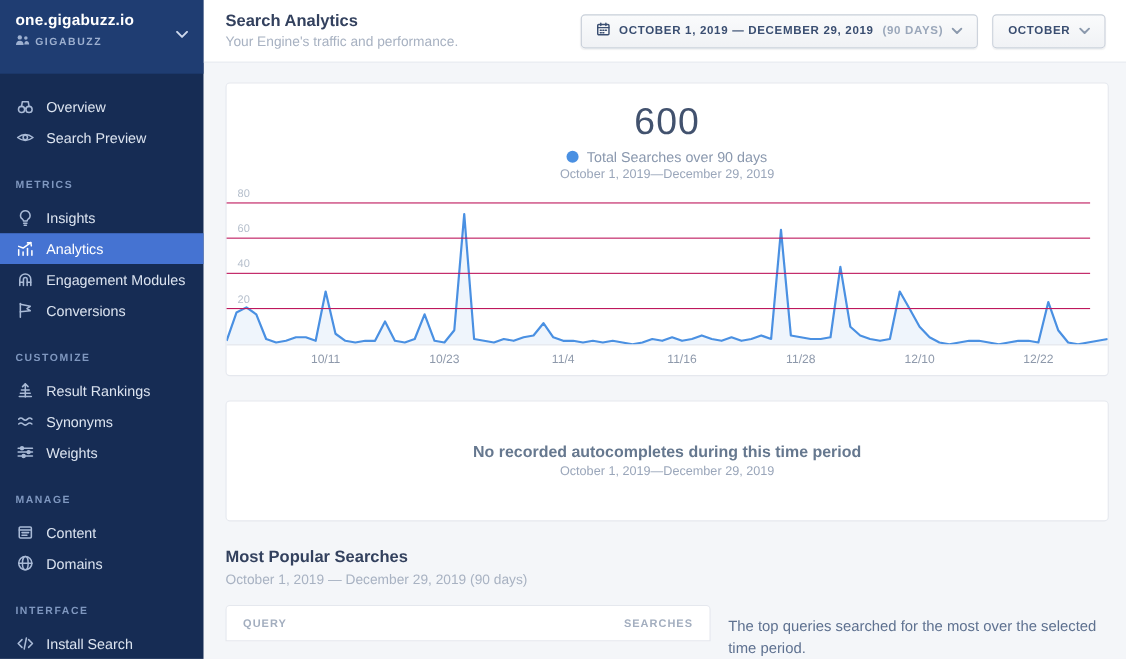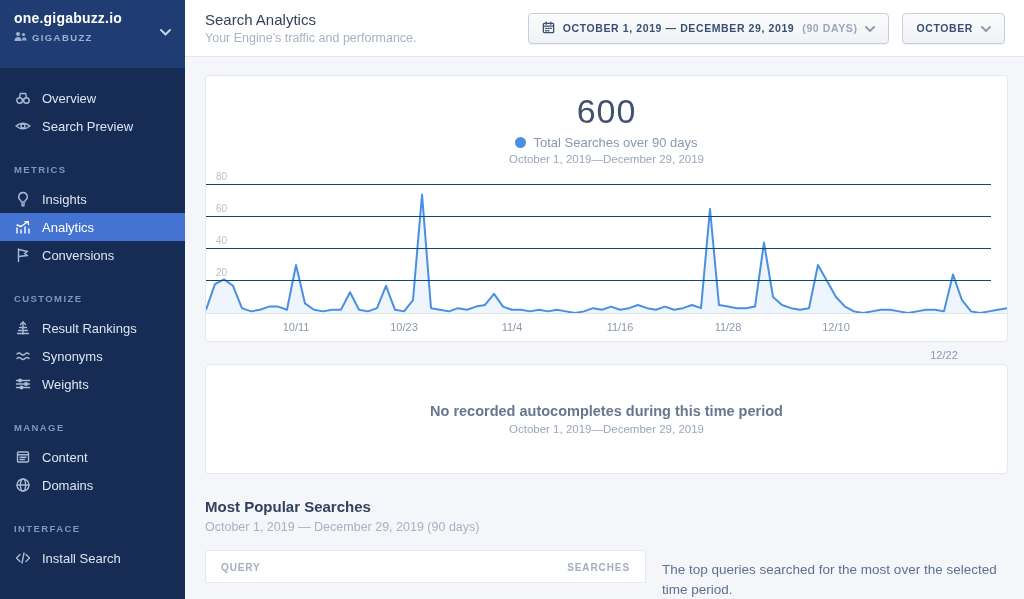--- a/index.html
+++ b/index.html
@@ -16,21 +16,21 @@
   .sb-section { font-size:9.5px; font-weight:bold; letter-spacing:1.4px; color:#7F97BF; padding:0 14px; margin:24px 0 10px 0; }
   .sb-item { height:28px; display:flex; align-items:center; gap:11px; padding:0 14px; font-size:13px; color:#DCE4F0; cursor:pointer; }
   .sb-item .ico { width:17px; display:flex; justify-content:center; align-items:center; color:#A9BAD6; font-size:13px; }
   .sb-item.active { background:#4573D2; color:#FFFFFF; }
   .sb-item.active .ico { color:#FFFFFF; }
   .ico svg { stroke:currentColor; fill:none; stroke-width:1.4; stroke-linecap:round; stroke-linejoin:round; }
 
   
   .main { flex:1; display:flex; flex-direction:column; min-width:0; }
   .topbar { background:#FFFFFF; height:57px; border-bottom:1px solid #E4E8EE; display:flex; align-items:center; justify-content:space-between; padding:0 19px 0 20px; }
-  .tb-title { font-size:15px; font-weight:normal; color:#33415E; }
+  .tb-title { font-size:15px; font-weight:bold; color:#33415E; }
   .tb-sub { font-size:12.5px; color:#A8B2C2; margin-top:3px; }
   .btn { display:inline-flex; align-items:center; gap:8px; height:31px; padding:0 13px; border:1px solid #C8CFD9; border-radius:4px;
          background:linear-gradient(#FAFBFC,#F0F2F5); box-shadow:0 1px 1px rgba(40,50,70,.07); cursor:pointer;
          font-size:10.5px; font-weight:bold; letter-spacing:.6px; color:#3A4E71; white-space:nowrap; }
   .btn .muted { color:#9AA7BA; font-weight:bold; }
   .btn-row { display:flex; gap:13px; }
   .chev svg { stroke:#8B99AD; fill:none; stroke-width:1.8; stroke-linecap:round; stroke-linejoin:round; }
   .sb-head .chev svg { stroke:#CDD8EC; }
 
   .content { flex:1; padding:18px 16px 0 20px; overflow:hidden; }
@@ -38,21 +38,21 @@
 
   
   .chart-card { padding-top:16px; }
   .chart-head { text-align:center; }
   .big-num { font-size:34px; color:#42526E; letter-spacing:1px; }
   .legend { margin-top:4px; font-size:13px; color:#8A98AE; display:flex; align-items:center; justify-content:center; gap:7px; }
   .legend .dot { width:11px; height:11px; border-radius:50%; background:#4A90E2; display:inline-block; }
   .chart-dates { margin-top:3px; font-size:11.5px; color:#9AA6BA; }
   .plot { position:relative; height:137px; margin-top:12px; border-bottom:1px solid #DFE3EA; }
   .plot svg { position:absolute; inset:0; width:100%; height:100%; }
-  .gridline { position:absolute; left:0; right:16px; height:1px; background:#0c4a6e; }
+  .gridline { position:absolute; left:0; right:16px; height:1px; background:#be185d; }
   .ytick { position:absolute; left:10px; bottom:3px; font-size:10px; color:#B7C0CD; }
   .xaxis { position:relative; height:27px; }
   .xtick { position:absolute; top:7px; transform:translateX(-50%); font-size:11px; color:#8E99AB; }
 
   
   .auto-card { margin-top:22px; height:110px; display:flex; flex-direction:column; align-items:center; justify-content:center; }
   .auto-msg { font-size:14.5px; font-weight:bold; color:#66788F; }
   .auto-dates { margin-top:4px; font-size:11.5px; color:#9AA6BA; }
 
   
@@ -128,20 +128,30 @@
           <svg width="16" height="16" viewBox="0 0 16 16">
               <path d="M2 14 V9"></path>
               <path d="M6 14 V11"></path>
               <path d="M10 14 V8"></path>
               <path d="M14 14 V10"></path>
               <path d="M2 6 L6 7.5 L13 2.5"></path>
               <path d="M13 2.5 L13.5 5.5 M13 2.5 L10 2.8"></path>
             </svg>
         </span>
         <span>Analytics</span>
+      </div>
+      <div class="sb-item">
+        <span class="ico">
+          <svg width="16" height="16" viewBox="0 0 16 16">
+              <path d="M3 13.5 V8 a5 5 0 0 1 10 0 V13.5"></path>
+              <path d="M3 10.5 h3.3 M9.7 10.5 H13"></path>
+              <path d="M6.3 13.5 V8 a1.7 1.7 0 0 1 3.4 0 V13.5"></path>
+            </svg>
+        </span>
+        <span>Engagement Modules</span>
       </div>
       <div class="sb-item">
         <span class="ico">
           <svg width="16" height="16" viewBox="0 0 16 16">
               <path d="M3.5 14.5 V2"></path>
               <path d="M3.5 2.5 L12.5 4.5 L9.5 6.5 L12.5 8.5 L3.5 9.5"></path>
             </svg>
         </span>
         <span>Conversions</span>
       </div>
@@ -280,21 +290,21 @@
               <span class="ytick">80</span>
             </div>
           </div>
         <div class="xaxis">
             <span class="xtick" style="left: 11.236%;">10/11</span>
             <span class="xtick" style="left: 24.7191%;">10/23</span>
             <span class="xtick" style="left: 38.2022%;">11/4</span>
             <span class="xtick" style="left: 51.6854%;">11/16</span>
             <span class="xtick" style="left: 65.1685%;">11/28</span>
             <span class="xtick" style="left: 78.6517%;">12/10</span>
-            <span class="xtick" style="left: 92.1348%; margin-top: 28px;">12/22</span>
+            <span class="xtick" style="left: 92.1348%;">12/22</span>
           </div>
       </div>
 
       <div class="card auto-card">
         <div class="auto-msg">No recorded autocompletes during this time period</div>
         <div class="auto-dates">October 1, 2019—December 29, 2019</div>
       </div>
 
       <div class="section-head">
         <div class="sec-title">Most Popular Searches</div>

